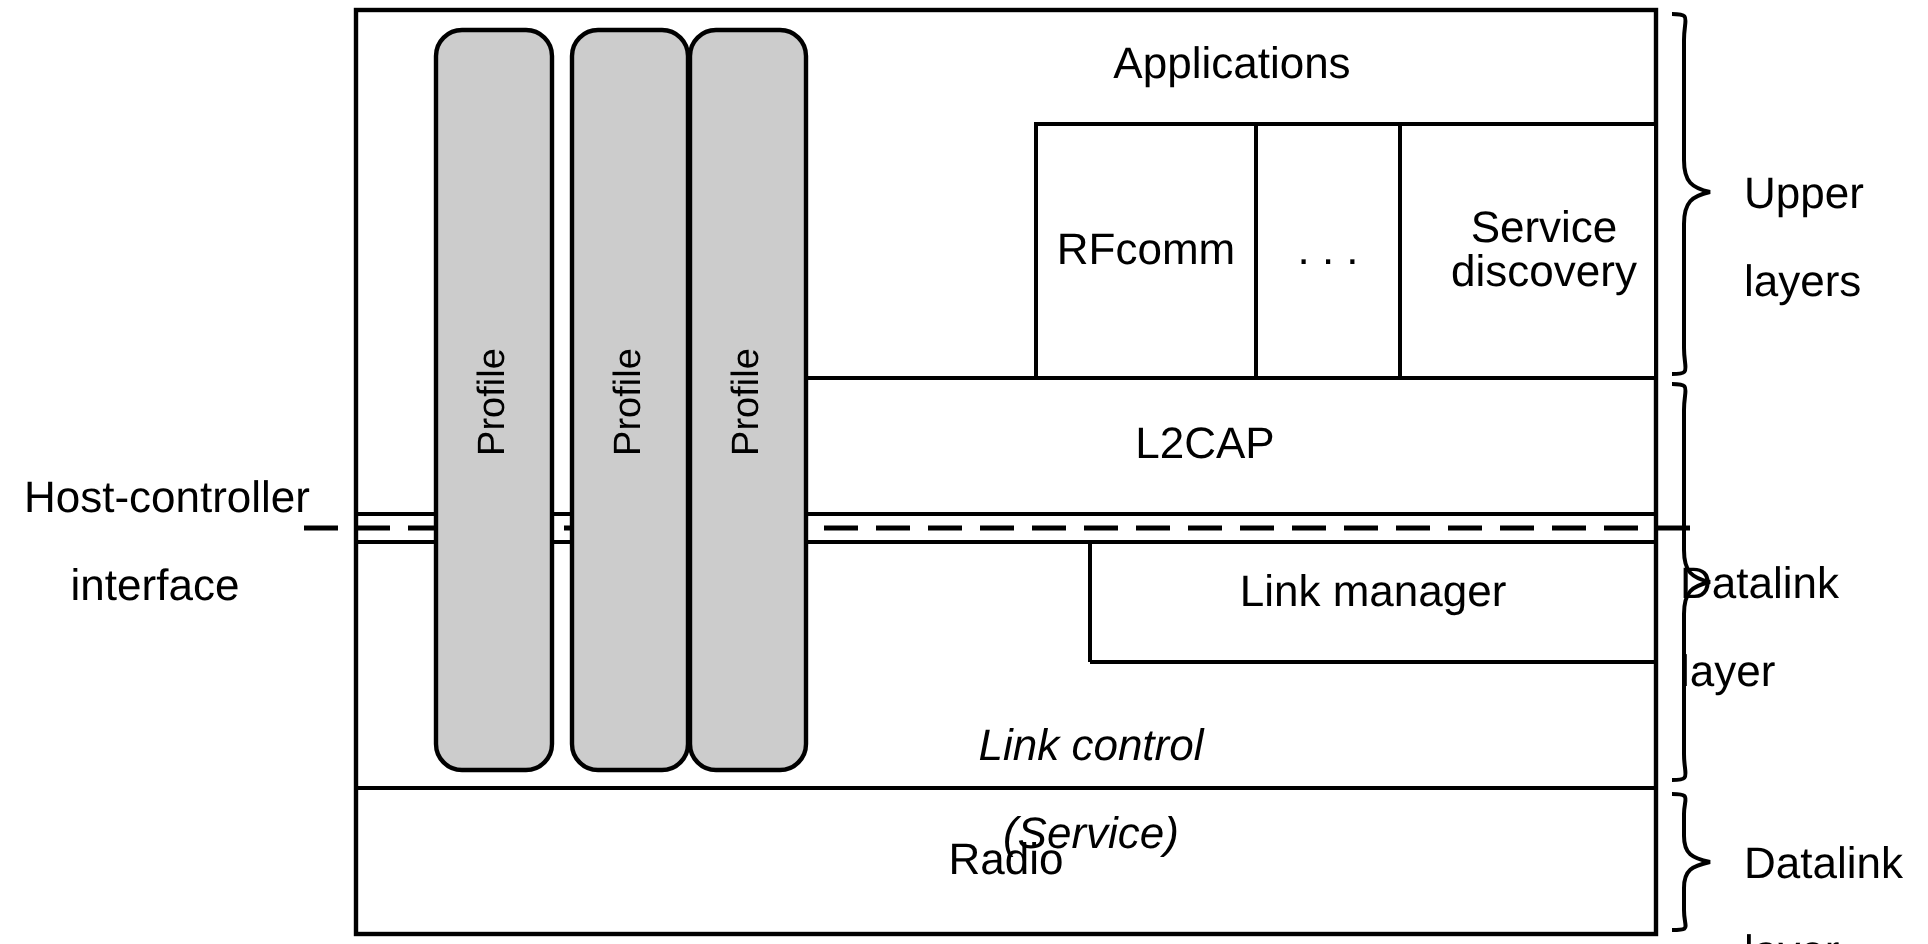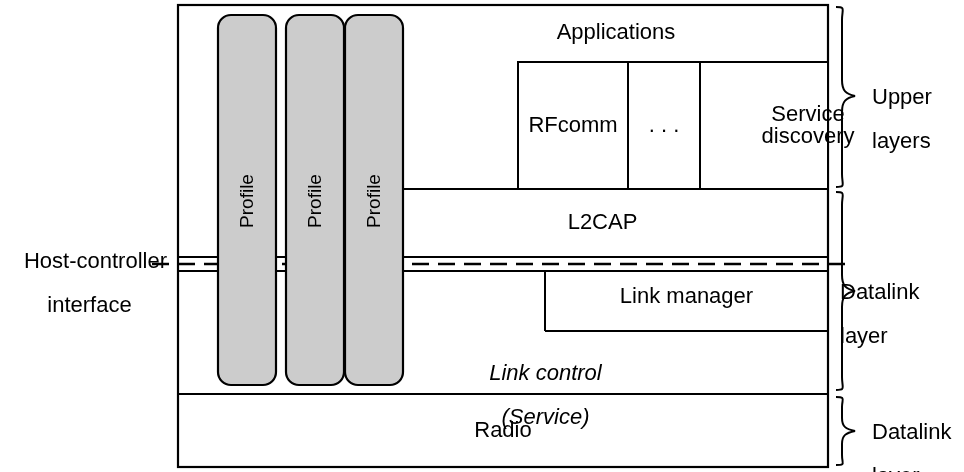--- a/index.html
+++ b/index.html
@@ -61,30 +61,30 @@
 
     <path d="M 836 397
              C 846 397, 842 399, 842 407
              L 842 418
              C 842 427, 846 429, 855 431
              C 846 433, 842 435, 842 444
              L 842 455
              C 842 464, 846 465, 836 465" fill="none" stroke="#000" stroke-width="2"></path>
   </svg>
 
-  <div class="lbl lbl-left" style="left:0px;top:228px;width:155px;margin-left:12px;">
+  <div class="lbl lbl-left" style="left:0px;top:216px;width:155px;">
     <div>Host-controller</div>
     <div style="text-align:center;">interface</div>
   </div>
 
   <div class="lbl" style="left:404px;top:21px;width:424px;">Applications</div>
 
   <div class="lbl" style="left:518px;top:114px;width:110px;">RFcomm</div>
   <div class="lbl" style="left:628px;top:114px;width:72px;">. . .</div>
-  <div class="lbl" style="left:700px;top:103px;width:144px;margin-left:36px;">Service
+  <div class="lbl" style="left:700px;top:103px;width:144px;">Service
 discovery</div>
 
   <div class="lbl" style="left:359px;top:211px;width:487px;">L2CAP</div>
 
   <div class="lbl" style="left:545px;top:285px;width:283px;">Link manager</div>
 
   <div class="lbl" style="left:404px;top:340px;width:283px;font-style:italic;">
     <div>Link control</div>
     <div>(Service)</div>
   </div>

